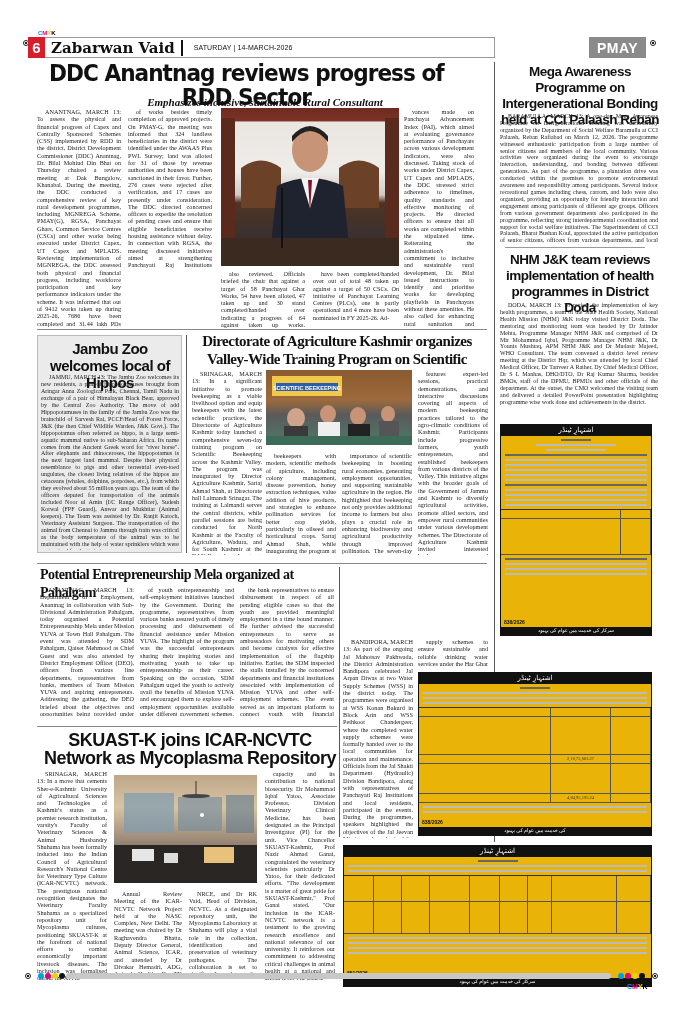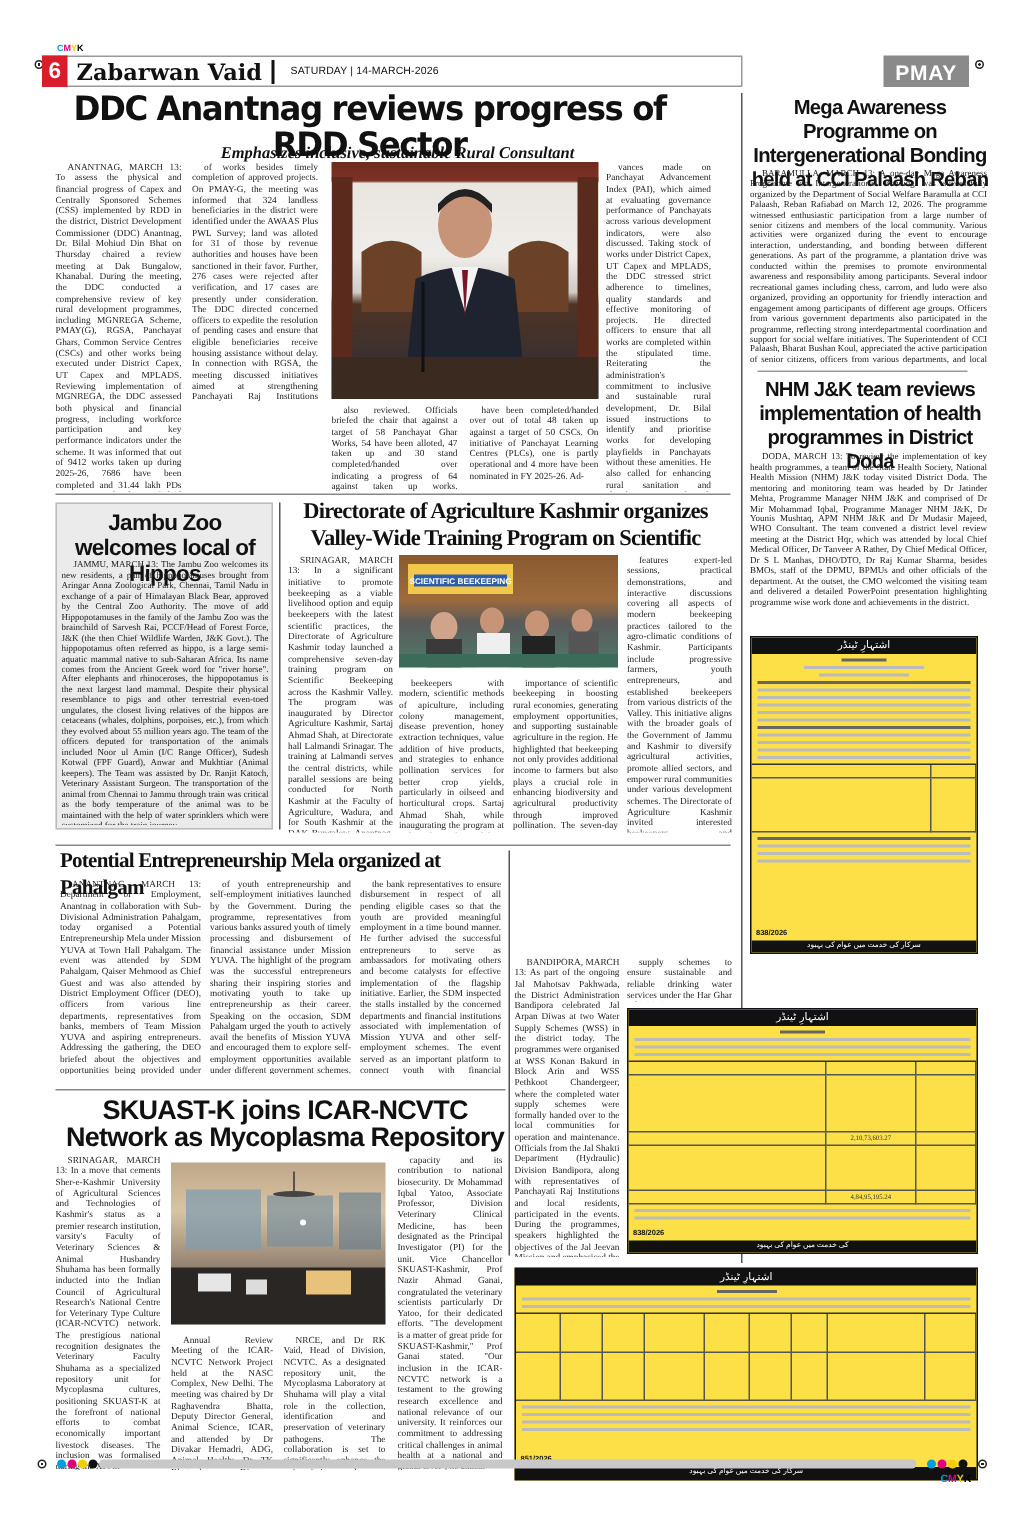--- a/index.html
+++ b/index.html
@@ -15,21 +15,21 @@
 .news-tab{position:absolute;left:589px;top:37px;width:57px;height:21px;background:#8a8a8a;color:#fff;font-family:"Liberation Sans",sans-serif;font-weight:bold;font-size:14px;display:flex;align-items:center;justify-content:center;letter-spacing:.5px}
 .h1{position:absolute;font-family:"DejaVu Sans",sans-serif;font-weight:bold;letter-spacing:-.5px;text-align:center;color:#111;line-height:1.05}
 .h-cond{font-family:"Liberation Sans",sans-serif;font-weight:bold;transform-origin:left top}
 .sub{position:absolute;font-style:italic;font-weight:bold;font-size:11px;text-align:center}
 .col{position:absolute;font-size:6.2px;line-height:7.3px;text-align:justify;hyphens:auto;overflow:hidden;color:#222}
 .col p{text-indent:8px}
 .photo{position:absolute;overflow:hidden}
 .rule-v{position:absolute;width:1px;background:#555}
 .rule-h{position:absolute;height:1px;background:#555}
 .box{position:absolute;background:#ebebeb;border:1px solid #bbb}
-.ad{position:absolute;border:1px solid #111;background:#fde047;overflow:hidden}
+.ad{position:absolute;border:1px solid #111;background:#eab308;overflow:hidden}
 .ad-head{background:#111;color:#fff;font-size:7px;text-align:center;height:11px;line-height:11px;font-family:"DejaVu Sans",sans-serif}
 .ad-line{height:2px;background:#bbb;margin:3px 4px}
 .ad-line.d{background:#666}
 .ad-table{display:grid;border-top:1px solid #333;margin:2px 0}
 .ad-table div{border-right:1px solid #555;border-bottom:1px solid #555;font-size:4.5px;padding:1px;min-height:9px;color:#333}
 .ad-foot{background:#111;color:#fff;font-size:5px;text-align:center;height:8px;line-height:8px;position:absolute;bottom:0;left:0;right:0}
 .ad-num{position:absolute;left:3px;font-size:5px;font-weight:bold;font-family:"Liberation Sans",sans-serif}
 .bar{position:absolute;height:6px;background:#c8c8c8;border-radius:3px}
 .dots{position:absolute;display:flex;gap:1px}
 .dots span{width:6px;height:6px;border-radius:50%;display:inline-block}

